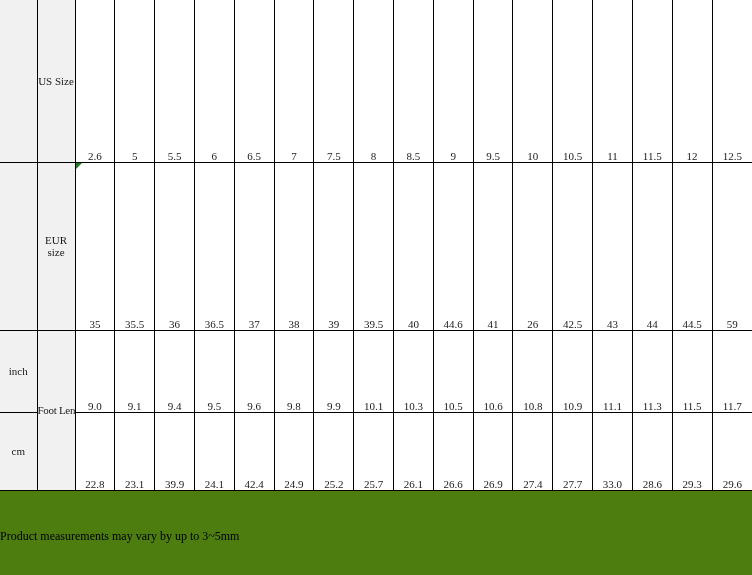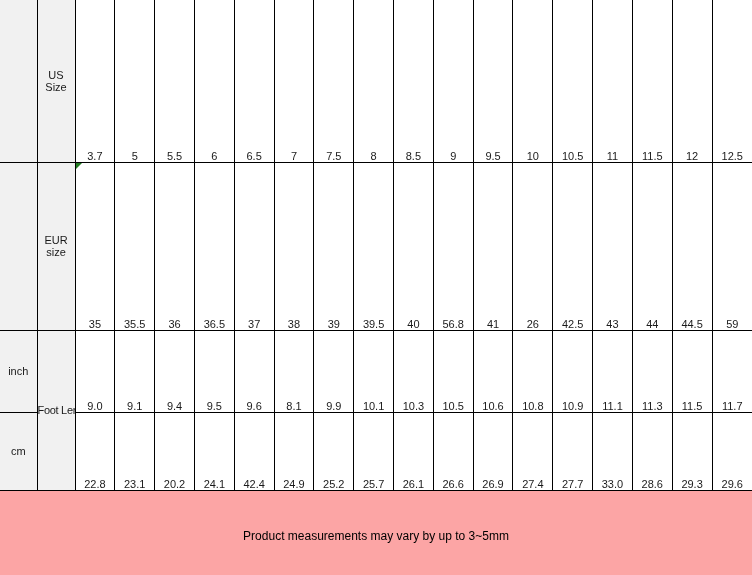--- a/index.html
+++ b/index.html
@@ -1,21 +1,21 @@
 <!DOCTYPE html>
 <html><head>
 <meta charset="utf-8">
 <style>
   html, body { margin: 0; padding: 0; background: #ffffff; }
   .page {
     position: relative;
     width: 752px;
     height: 575px;
-    background: #fca5a5;
-    font-family: Liberation Sans, sans-serif;
+    background: #4d7c0f;
+    font-family: Liberation Serif, serif;
     color: #1a1a1a;
     overflow: hidden;
   }
   table.size-table {
     border-collapse: collapse;
     table-layout: fixed;
     width: 752px;
   }
   table.size-table td {
     border-right: 1px solid #000000;
@@ -59,21 +59,21 @@
     width: 0;
     height: 0;
     border-top: 6px solid #1f7a1f;
     border-right: 6px solid transparent;
   }
   .note {
     position: absolute;
     top: 529px;
     left: 0;
     width: 752px;
-    text-align: center;
+    text-align: left;
     font-size: 12px;
     color: #000000;
   }
 </style>
 </head>
 <body>
 
 <div class="page">
   <table class="size-table">
     <colgroup>
@@ -94,21 +94,21 @@
         <col>
         <col>
         <col>
         <col>
         <col>
     </colgroup>
     <tbody>
       <tr class="row-us">
         <td class="hdr"></td>
         <td class="hdr">US Size</td>
-        <td class="val">3.7</td>
+        <td class="val">2.6</td>
         <td class="val">5</td>
         <td class="val">5.5</td>
         <td class="val">6</td>
         <td class="val">6.5</td>
         <td class="val">7</td>
         <td class="val">7.5</td>
         <td class="val">8</td>
         <td class="val">8.5</td>
         <td class="val">9</td>
         <td class="val">9.5</td>
@@ -124,57 +124,57 @@
         <td class="hdr">EUR size</td>
         <td class="val">35</td>
         <td class="val">35.5</td>
         <td class="val">36</td>
         <td class="val">36.5</td>
         <td class="val">37</td>
         <td class="val">38</td>
         <td class="val">39</td>
         <td class="val">39.5</td>
         <td class="val">40</td>
-        <td class="val">56.8</td>
+        <td class="val">44.6</td>
         <td class="val">41</td>
         <td class="val">26</td>
         <td class="val">42.5</td>
         <td class="val">43</td>
         <td class="val">44</td>
         <td class="val">44.5</td>
         <td class="val">59</td>
       </tr>
       <tr class="row-inch">
         <td class="hdr">inch</td>
         <td class="hdr foot" rowspan="2">
           <div class="clip">Foot Length</div>
         </td>
         <td class="val">9.0</td>
         <td class="val">9.1</td>
         <td class="val">9.4</td>
         <td class="val">9.5</td>
         <td class="val">9.6</td>
-        <td class="val">8.1</td>
+        <td class="val">9.8</td>
         <td class="val">9.9</td>
         <td class="val">10.1</td>
         <td class="val">10.3</td>
         <td class="val">10.5</td>
         <td class="val">10.6</td>
         <td class="val">10.8</td>
         <td class="val">10.9</td>
         <td class="val">11.1</td>
         <td class="val">11.3</td>
         <td class="val">11.5</td>
         <td class="val">11.7</td>
       </tr>
       <tr class="row-cm">
         <td class="hdr">cm</td>
         <td class="val">22.8</td>
         <td class="val">23.1</td>
-        <td class="val">20.2</td>
+        <td class="val">39.9</td>
         <td class="val">24.1</td>
         <td class="val">42.4</td>
         <td class="val">24.9</td>
         <td class="val">25.2</td>
         <td class="val">25.7</td>
         <td class="val">26.1</td>
         <td class="val">26.6</td>
         <td class="val">26.9</td>
         <td class="val">27.4</td>
         <td class="val">27.7</td>

